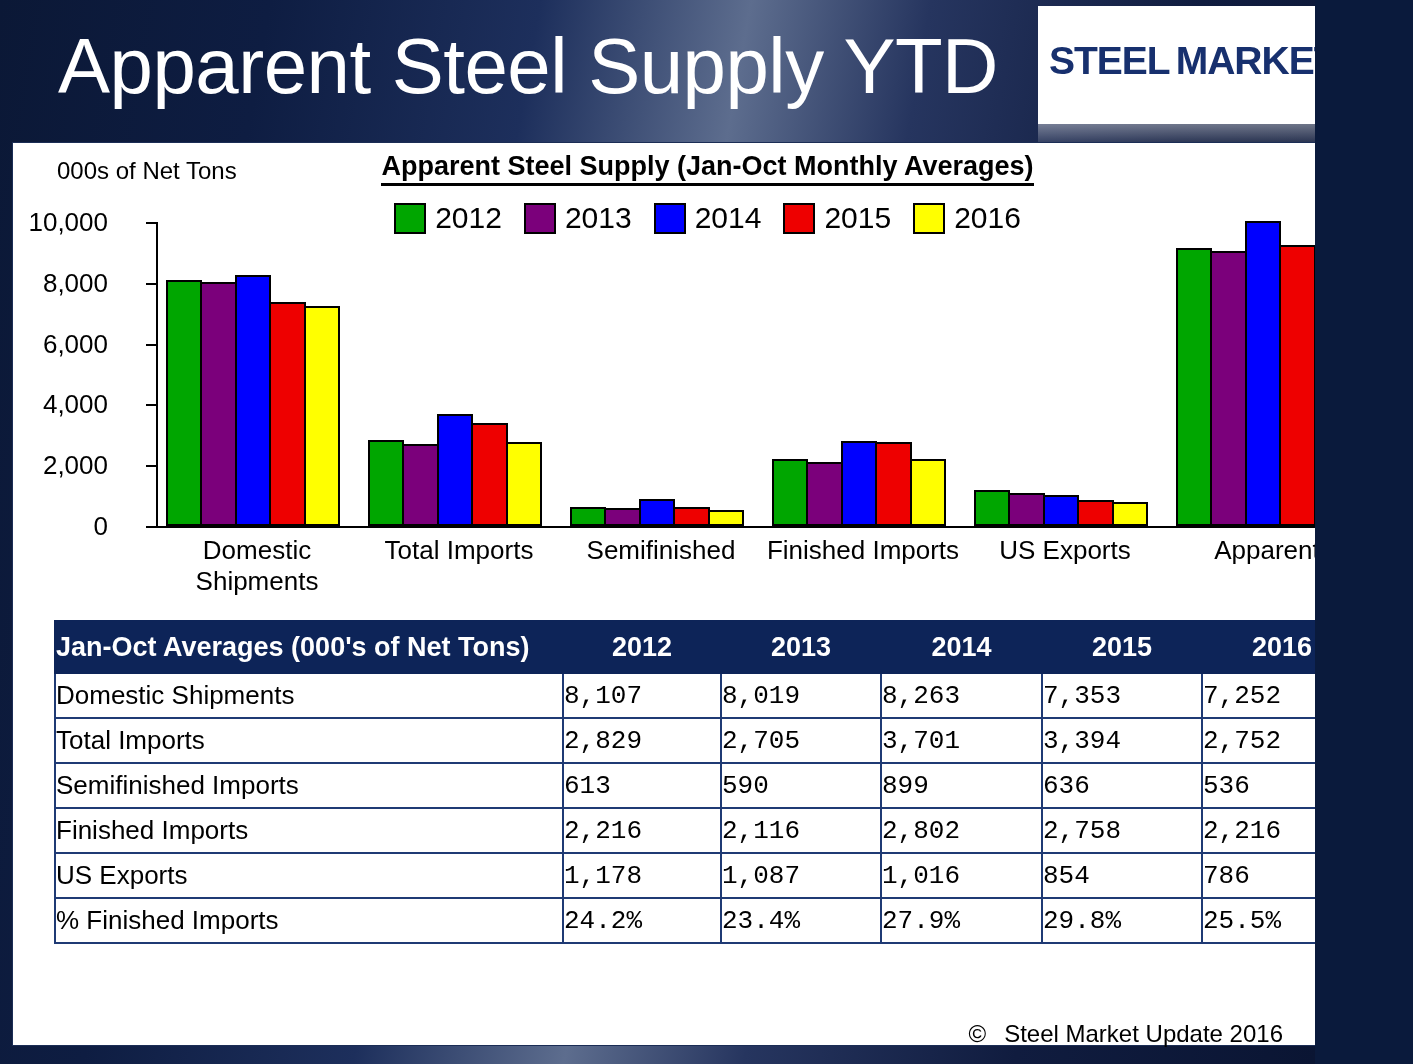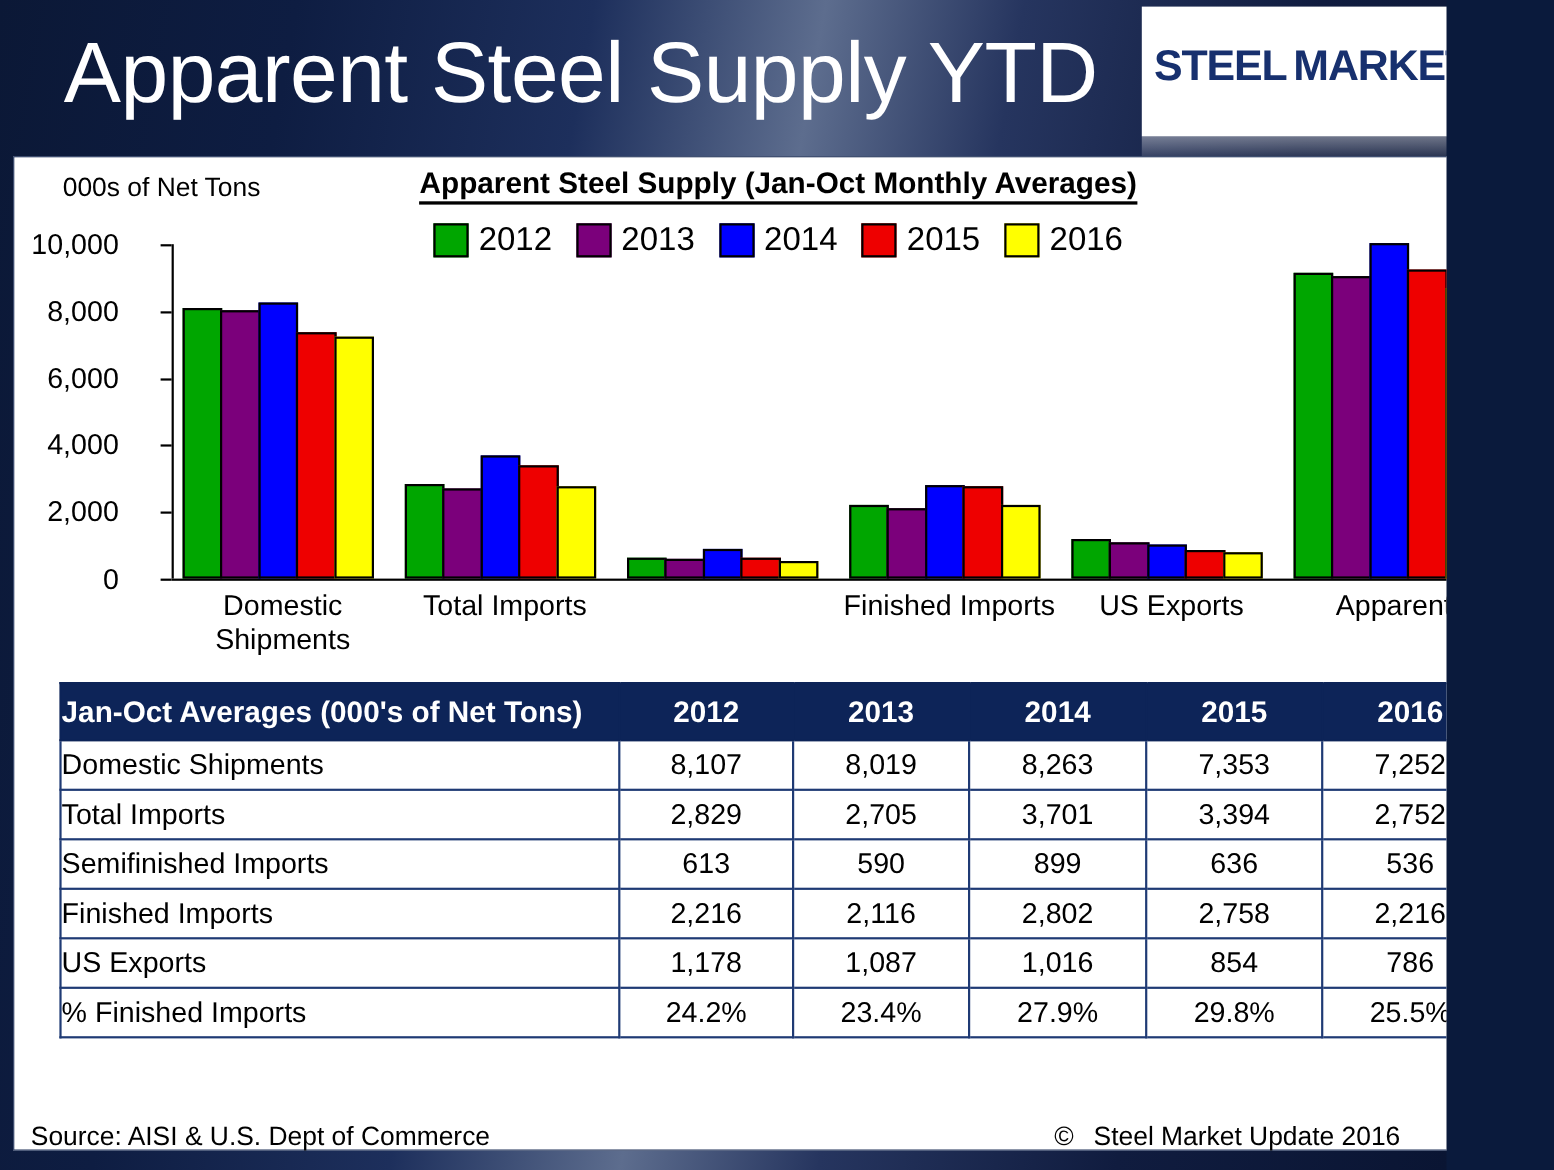--- a/index.html
+++ b/index.html
@@ -277,34 +277,34 @@
     padding-left: 13px;
   }
   th.th-year {
     text-align: center;
   }
   td.td-label {
     text-align: left;
     padding-left: 13px;
   }
   td.td-val {
-    text-align: center;
+    font-family: Liberation Mono, monospace;
   }
 
   
   #footer-left {
     position: absolute;
     left: 28px;
     top: 1020px;
     font-size: 24px;
     color: #000;
   }
   #footer-right {
     position: absolute;
-    right: 42px;
+    right: 32px;
     top: 1020px;
     font-size: 24px;
     color: #000;
     white-space: nowrap;
   }
   #footer-copy-sym { margin-right: 18px; }
 </style>
 </head>
 <body>
 
@@ -430,20 +430,21 @@
       </div>
       <div id="xlabels-layer">
           <div class="xlabel" style="left: 143px; width: 202px;">
             <div>Domestic</div>
             <div>Shipments</div>
           </div>
           <div class="xlabel" style="left: 345px; width: 202px;">
             <div>Total Imports</div>
           </div>
           <div class="xlabel" style="left: 547px; width: 202px;">
+            <div>Semifinished</div>
           </div>
           <div class="xlabel" style="left: 749px; width: 202px;">
             <div>Finished Imports</div>
           </div>
           <div class="xlabel" style="left: 951px; width: 202px;">
             <div>US Exports</div>
           </div>
           <div class="xlabel" style="left: 1153px; width: 202px;">
             <div>Apparent</div>
           </div>
@@ -517,18 +518,17 @@
               <td class="td-val">23.4%</td>
               <td class="td-val">27.9%</td>
               <td class="td-val">29.8%</td>
               <td class="td-val">25.5%</td>
             </tr>
           </tbody>
       </table>
     </div>
   </div>
 
-  <div id="footer-left">Source:  AISI &amp; U.S. Dept of Commerce</div>
   <div id="footer-right">
     <span id="footer-copy-sym">©</span><span>Steel Market Update 2016</span>
   </div>
 
 </div>
 
 </body></html>

